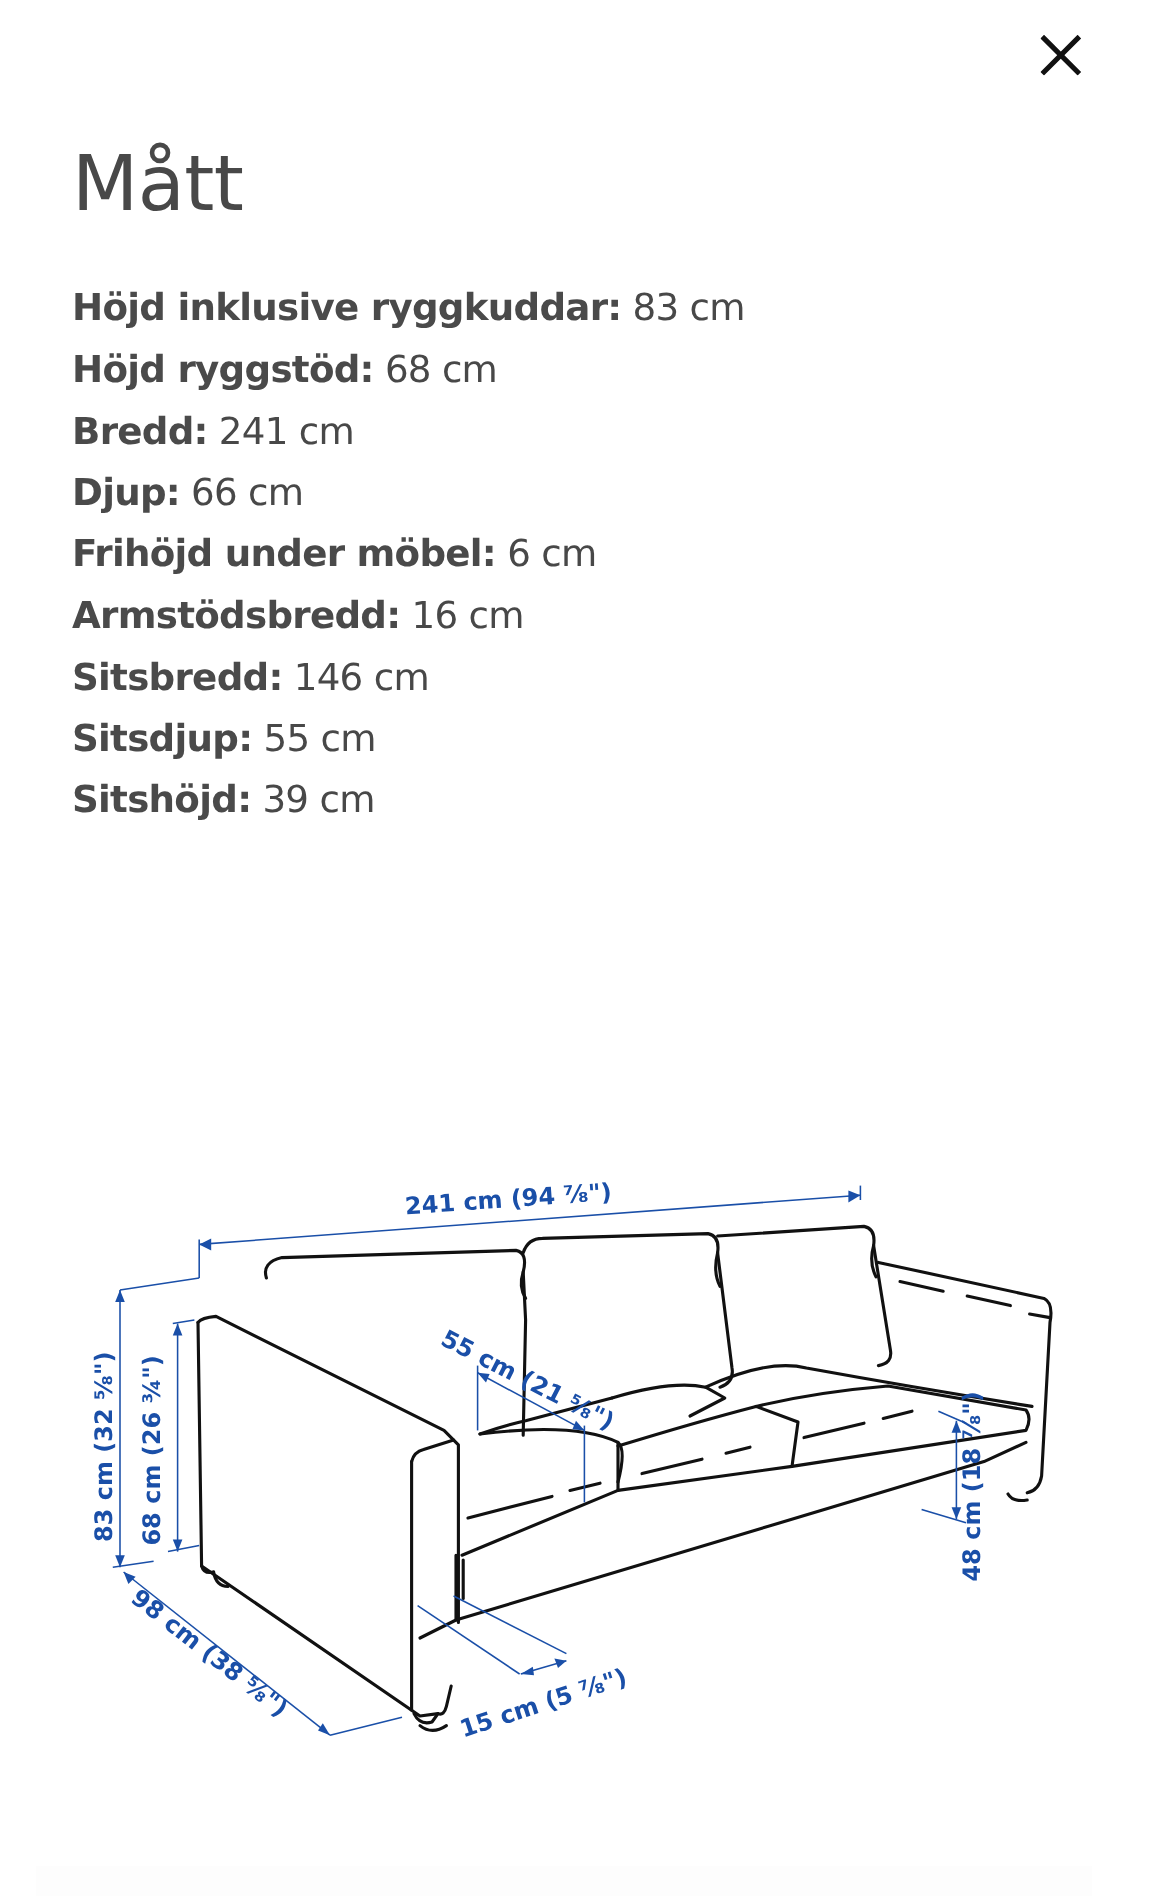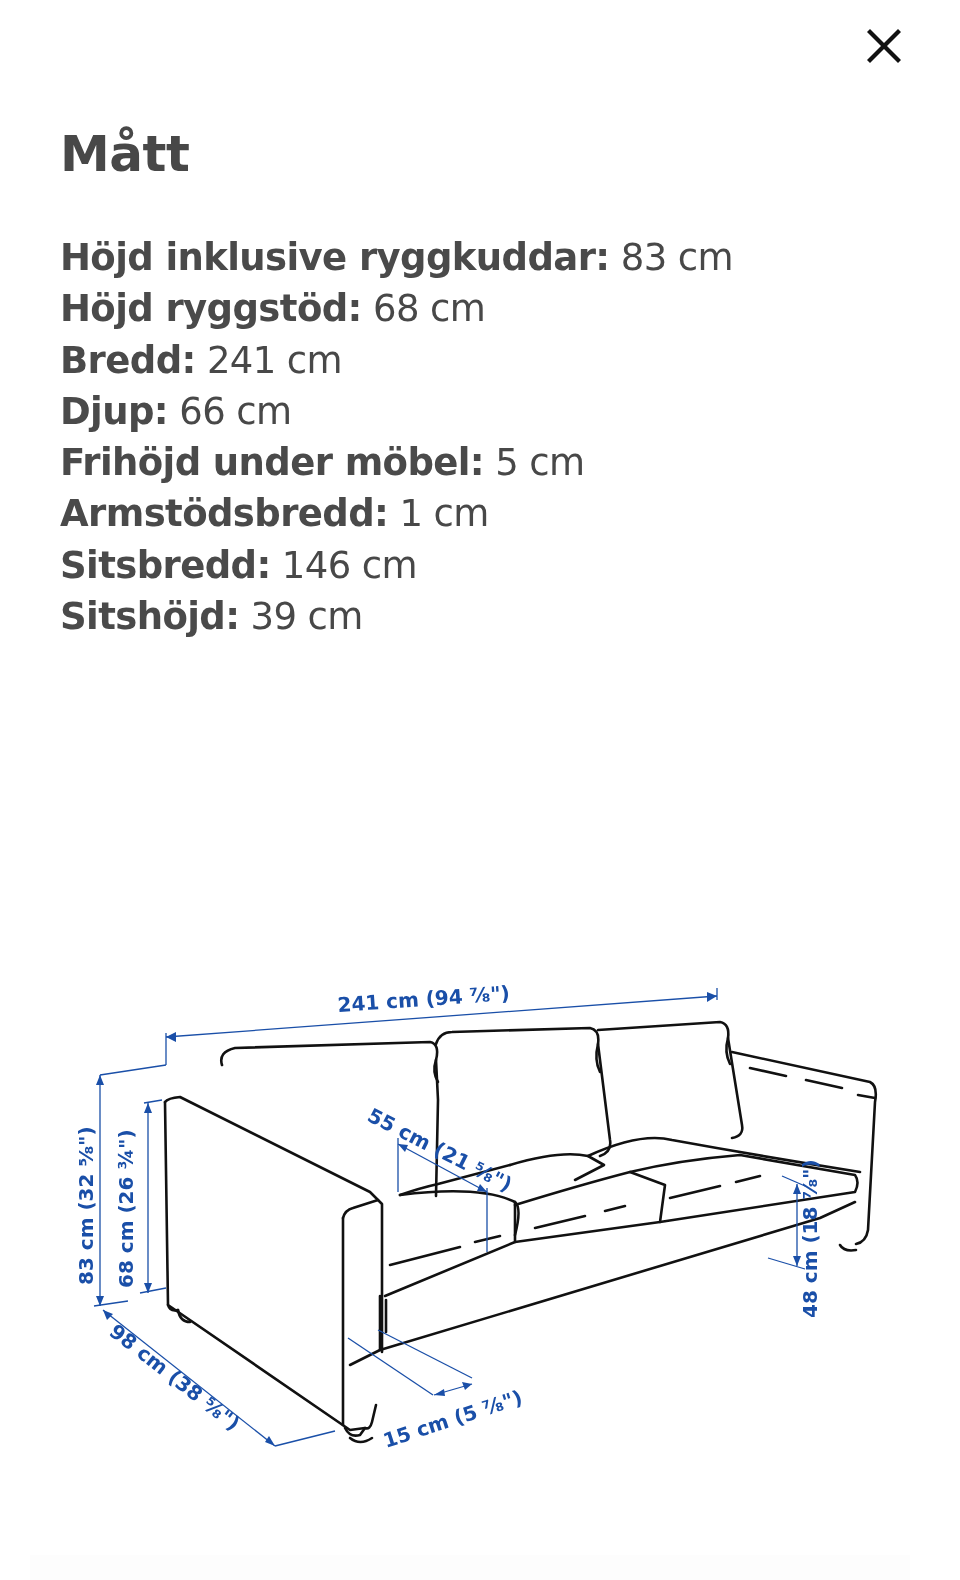--- a/index.html
+++ b/index.html
@@ -25,36 +25,36 @@
       align-items: center;
       justify-content: center;
       cursor: pointer;
     }
     .close-btn svg { display: block; }
     .title {
       position: absolute;
       left: 60px;
       top: 122px;
       margin: 0;
-      font-size: 50px;
-      font-weight: bold;
+      font-size: 64px;
+      font-weight: normal;
       color: #484848;
       letter-spacing: -0.5px;
       line-height: 64px;
     }
     .specs {
       position: absolute;
       left: 60px;
       top: 232px;
       margin: 0;
       padding: 0;
       list-style: none;
     }
     .spec-row {
-      font-size: 37px;
+      font-size: 31px;
       line-height: 51.3px;
       white-space: nowrap;
       color: #484848;
       letter-spacing: -0.6px;
     }
     .spec-label { font-weight: bold; color: #4a4a4a; }
     .spec-value { font-weight: normal; color: #484848; }
     .diagram {
       position: absolute;
       left: 60px;
@@ -87,23 +87,24 @@
   </svg>
 </div>
 
 <h1 class="title">Mått</h1>
 
 <ul class="specs">
   <li class="spec-row"><span class="spec-label">Höjd inklusive ryggkuddar:</span><span class="spec-value"> 83 cm</span></li>
   <li class="spec-row"><span class="spec-label">Höjd ryggstöd:</span><span class="spec-value"> 68 cm</span></li>
   <li class="spec-row"><span class="spec-label">Bredd:</span><span class="spec-value"> 241 cm</span></li>
   <li class="spec-row"><span class="spec-label">Djup:</span><span class="spec-value"> 66 cm</span></li>
-  <li class="spec-row"><span class="spec-label">Frihöjd under möbel:</span><span class="spec-value"> 5 cm</span></li>
-  <li class="spec-row"><span class="spec-label">Armstödsbredd:</span><span class="spec-value"> 1 cm</span></li>
+  <li class="spec-row"><span class="spec-label">Frihöjd under möbel:</span><span class="spec-value"> 6 cm</span></li>
+  <li class="spec-row"><span class="spec-label">Armstödsbredd:</span><span class="spec-value"> 16 cm</span></li>
   <li class="spec-row"><span class="spec-label">Sitsbredd:</span><span class="spec-value"> 146 cm</span></li>
+  <li class="spec-row"><span class="spec-label">Sitsdjup:</span><span class="spec-value"> 55 cm</span></li>
   <li class="spec-row"><span class="spec-label">Sitshöjd:</span><span class="spec-value"> 39 cm</span></li>
 </ul>
 
 <div class="diagram">
 
   <svg width="840" height="520" viewBox="0 0 840 520">
     <g fill="none" stroke="#111" stroke-width="2.6" stroke-linejoin="round" stroke-linecap="round">
 
       <path d="M162,105 Q158,92 175,88 L370,82 Q380,84 376,100 L378,140 L376,236"></path>
       <path d="M376,84 Q380,72 392,72 L530,68 Q540,70 538,84 L550,180 Q552,192 540,196"></path>

